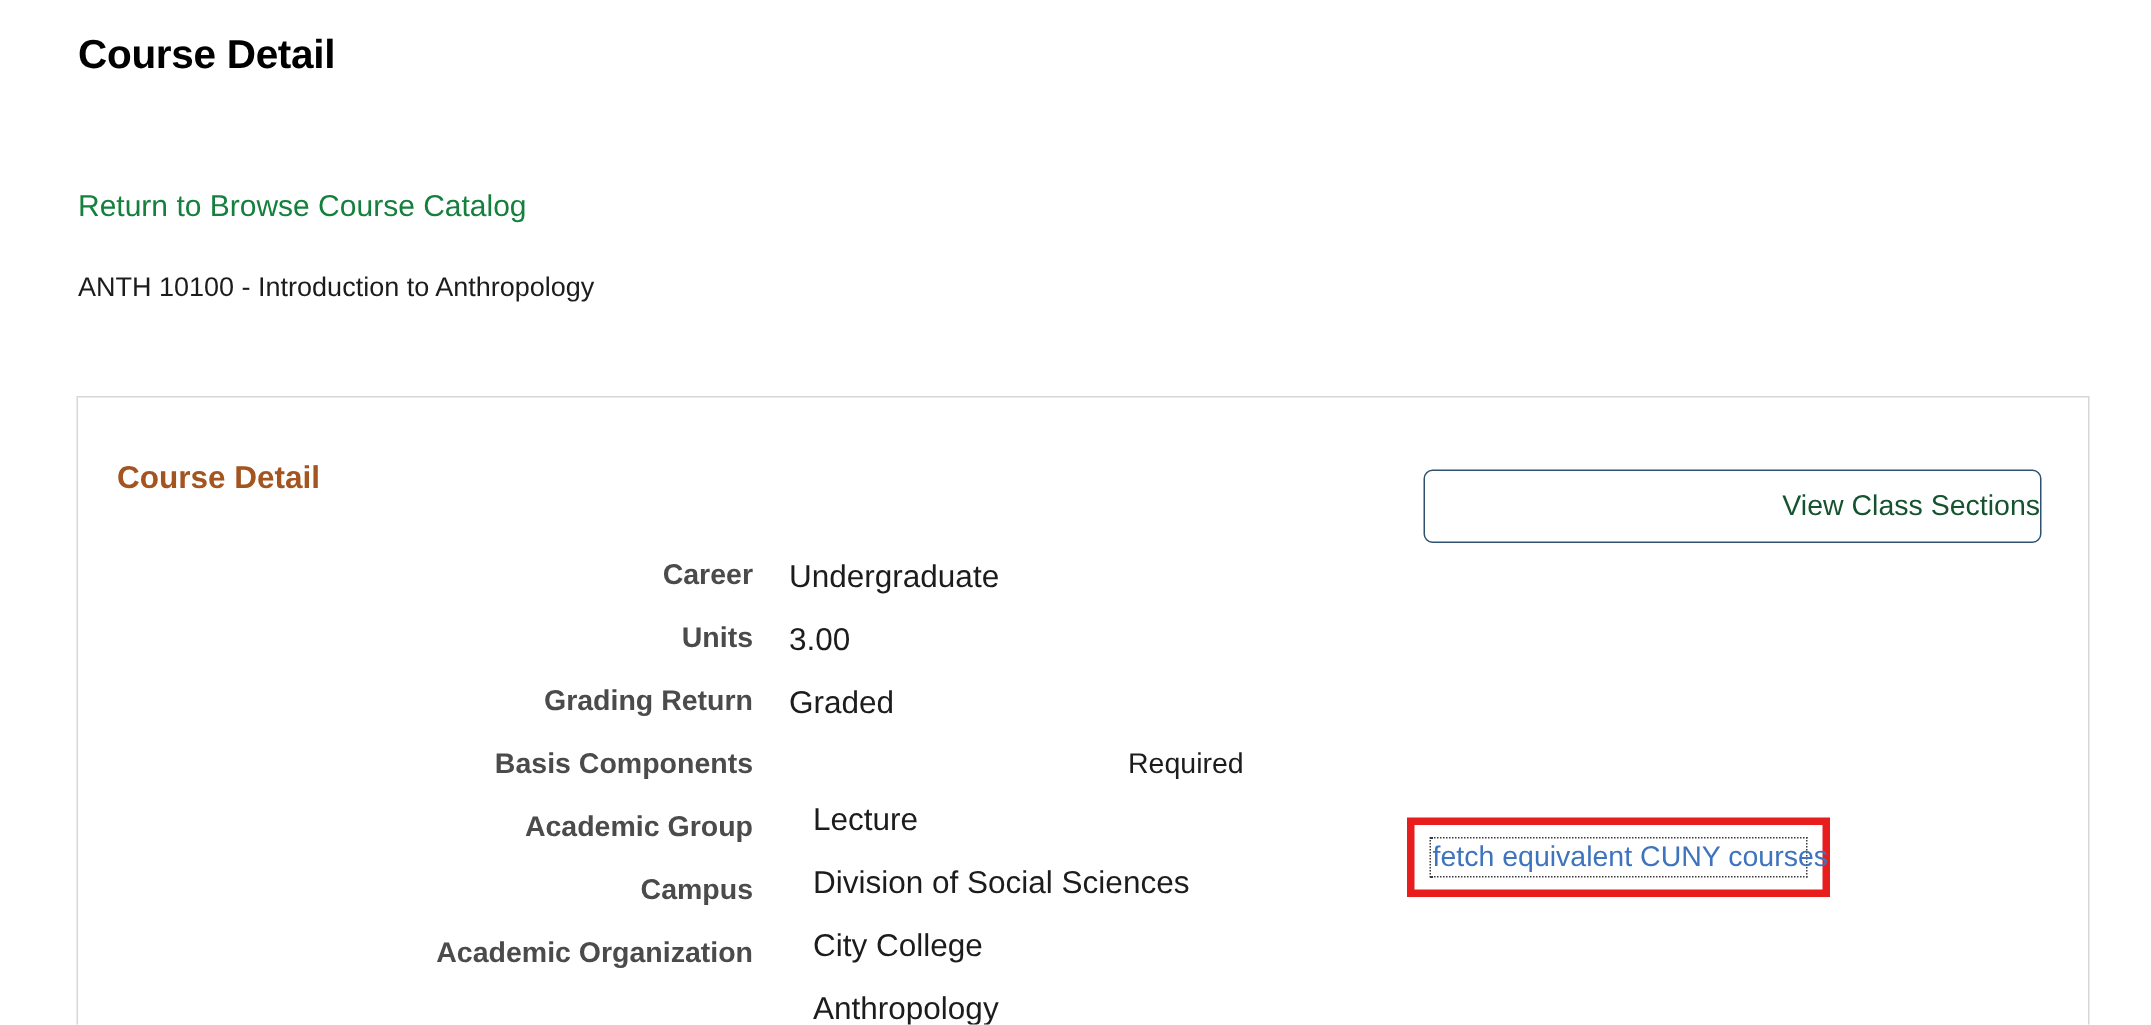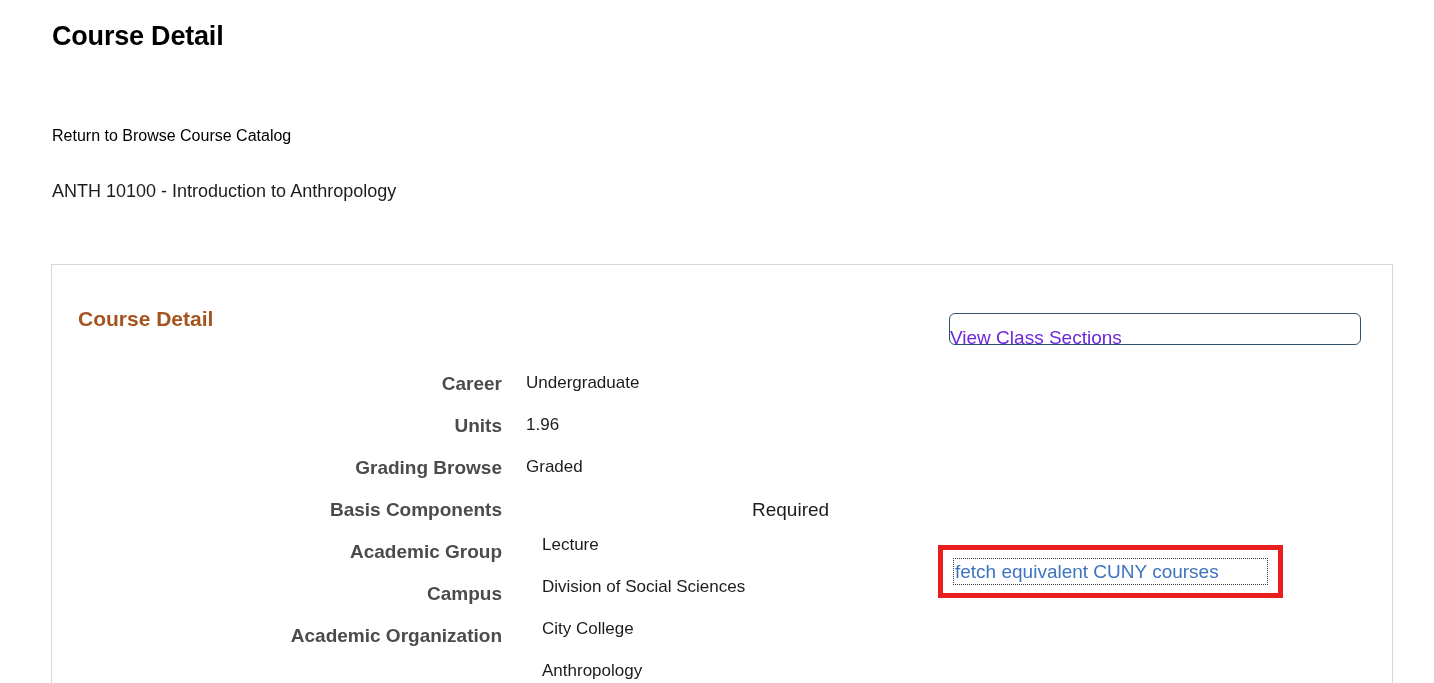--- a/index.html
+++ b/index.html
@@ -26,22 +26,22 @@
     font-weight: bold;
     letter-spacing: -0.2px;
     color: #000000;
     line-height: 1.1;
   }
 
   .return-link {
     position: absolute;
     left: 52px;
     top: 126px;
-    font-size: 16px;
-    color: #000000;
+    font-size: 20px;
+    color: #15803d;
     text-decoration: none;
     cursor: pointer;
     line-height: 1.2;
   }
 
   .course-code {
     position: absolute;
     left: 52px;
     top: 181px;
     font-size: 18px;
@@ -70,29 +70,29 @@
     font-weight: bold;
     color: #a4551f;
     line-height: 1.2;
   }
 
   .view-sections-btn {
     position: absolute;
     left: 949px;
     top: 313px;
     width: 412px;
-    height: 32px;
+    height: 49px;
     border: 1px solid #2e5170;
     border-radius: 6px;
     background: #ffffff;
-    color: #6d28d9;
+    color: #14532d;
     font-family: "Liberation Sans", sans-serif;
     font-size: 19px;
     line-height: 47px;
-    text-align: left;
+    text-align: right;
     cursor: pointer;
     box-sizing: border-box;
     padding: 0;
   }
 
   
   .details {
     position: absolute;
     left: 0;
     top: 373px;
@@ -109,39 +109,39 @@
     width: 318px;
     text-align: right;
     font-size: 19px;
     font-weight: bold;
     color: #4b4b4b;
     white-space: nowrap;
   }
   .row .val {
     position: absolute;
     left: 502px;
-    font-size: 17px;
+    font-size: 21px;
     color: #1c1c1c;
     white-space: nowrap;
   }
   .row.indent .val { left: 518px; margin-top: 36px; }
   .row .val2 {
     position: absolute;
     left: 728px;
     font-size: 19px;
     color: #1c1c1c;
     white-space: nowrap;
   }
 
   
   .fetch-wrap {
     position: absolute;
     left: 938px;
     top: 545px;
-    width: 345px;
+    width: 282px;
     height: 53px;
     border: 5px solid #e81d1d;
     box-sizing: border-box;
     background: #ffffff;
   }
   .fetch-link {
     position: absolute;
     left: 10px;
     top: 8px;
     right: 10px;
@@ -174,25 +174,25 @@
 
 <div class="details">
 
   <div class="row">
     <span class="lbl">Career</span>
     <span class="val">Undergraduate</span>
   </div>
 
   <div class="row">
     <span class="lbl">Units</span>
-    <span class="val">1.96</span>
+    <span class="val">3.00</span>
   </div>
 
   <div class="row">
-    <span class="lbl">Grading Browse</span>
+    <span class="lbl">Grading Return</span>
     <span class="val">Graded</span>
   </div>
 
   <div class="row indent">
     <span class="lbl">Basis Components</span>
     <span class="val">Lecture</span>
     <span class="val2">Required</span>
   </div>
 
   <div class="row indent">

